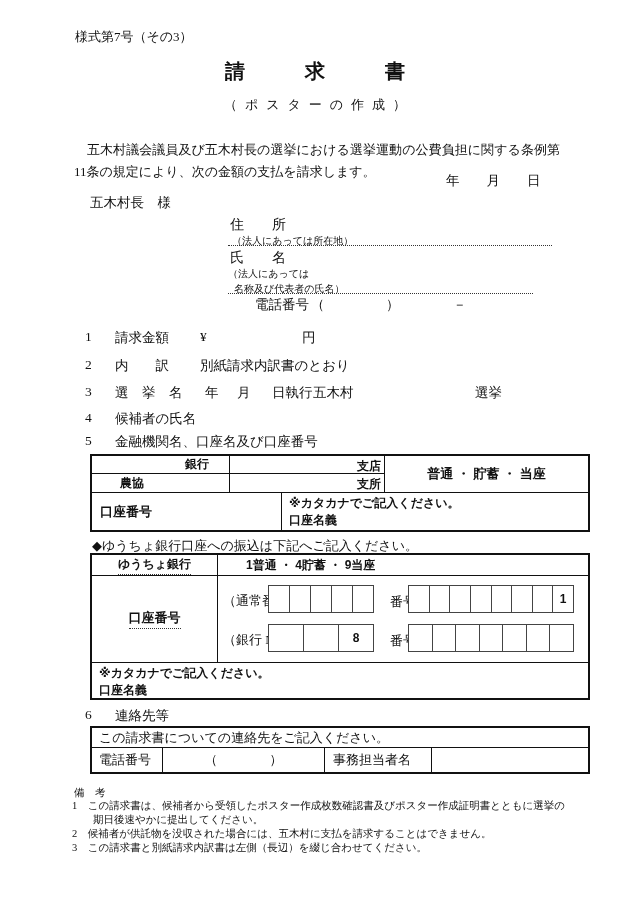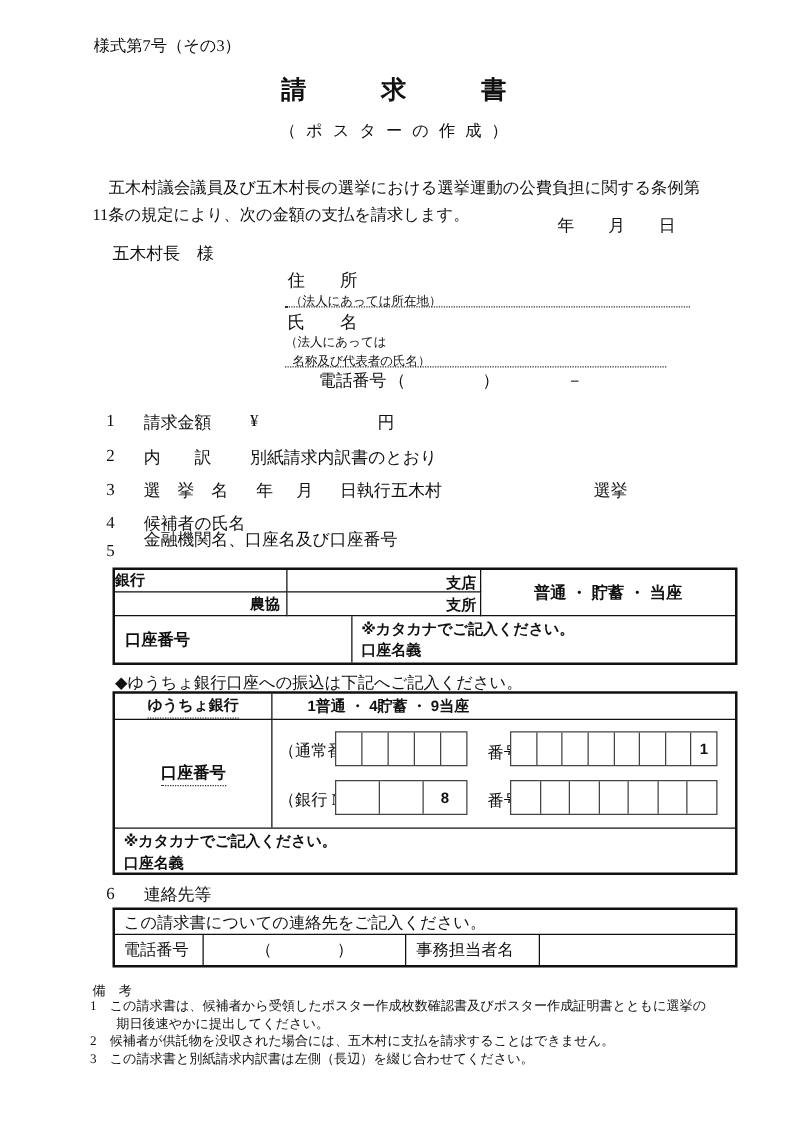--- a/index.html
+++ b/index.html
@@ -74,29 +74,29 @@
     <span class="abs serif t135 pre" style="left:272px;top:384px;">日執行</span>
     <span class="abs serif t135 pre" style="left:313px;top:384px;">五木村</span>
     <span class="abs serif t135 pre" style="left:475px;top:384px;">選挙</span>
   </div>
   <div>
     <span class="abs serif t135" style="left:85px;top:410px;">4</span>
     <span class="abs serif t135 pre" style="left:115px;top:410px;">候補者の氏名</span>
   </div>
   <div>
     <span class="abs serif t135" style="left:85px;top:433px;">5</span>
-    <span class="abs serif t135 pre" style="left:115px;top:423px;">金融機関名、口座名及び口座番号</span>
+    <span class="abs serif t135 pre" style="left:115px;top:433px;">金融機関名、口座名及び口座番号</span>
   </div>
 
   <div class="tbl" style="left:90px;top:454px;width:500px;height:78px;">
-    <div class="cell br bb vcenter" style="left:0;top:0;width:138px;height:18px;justify-content:flex-start;padding-right:5px;">
+    <div class="cell br bb vcenter" style="left:0;top:0;width:138px;height:18px;justify-content:flex-end;padding-right:20px;">
       <span class="gothic t12">銀行</span>
     </div>
     <div class="cell br bb" style="left:138px;top:0;width:155px;height:18px;"></div>
-    <div class="cell br bb vcenter" style="left:0;top:18px;width:138px;height:19px;justify-content:flex-end;padding-right:5px;">
+    <div class="cell br bb vcenter" style="left:0;top:18px;width:138px;height:19px;padding-right:5px;padding-left:28px;">
       <span class="gothic t12">農協</span>
     </div>
     <div class="cell br bb" style="left:138px;top:18px;width:155px;height:19px;"></div>
     <span class="abs gothic t12" style="left:265px;top:2px;">支店</span>
     <span class="abs gothic t12" style="left:265px;top:20px;">支所</span>
     <div class="cell bb vcenter hcenter" style="left:293px;top:0;width:203px;height:37px;">
       <span class="gothic t13 pre">普通 ・ 貯蓄 ・ 当座</span>
     </div>
     <div class="cell br vcenter" style="left:0;top:37px;width:190px;height:37px;padding-left:8px;">
       <span class="gothic t13">口座番号</span>

